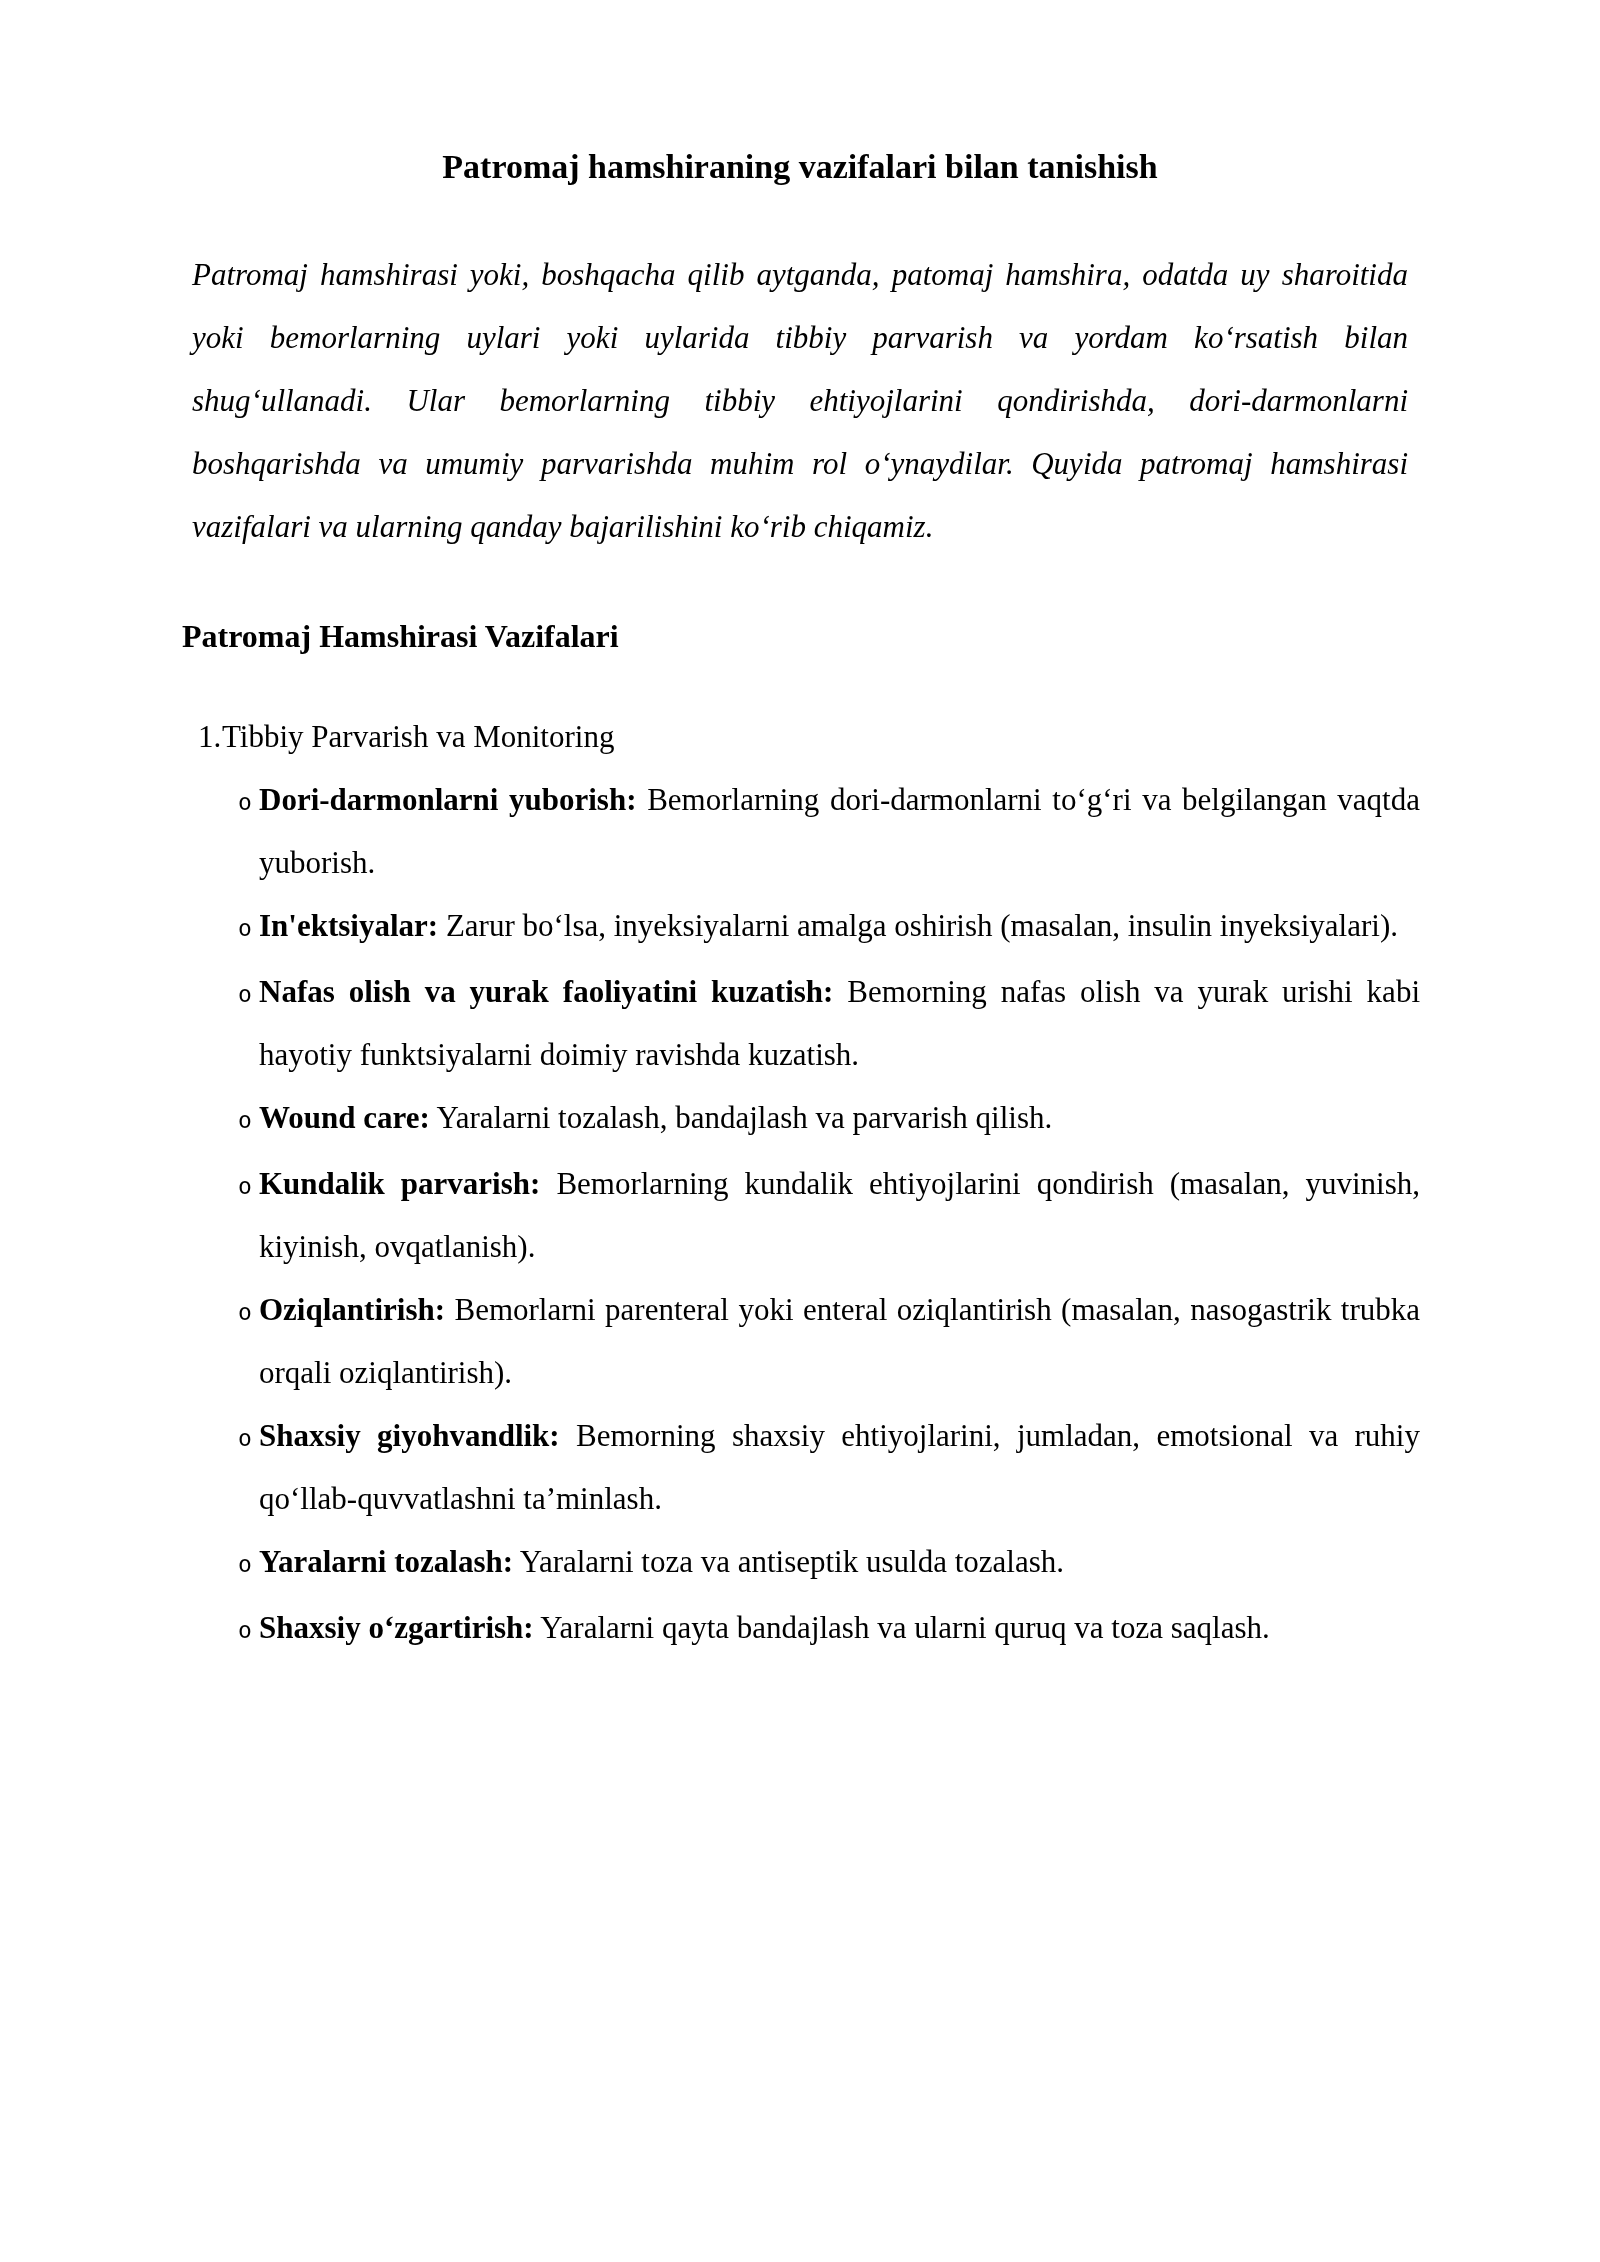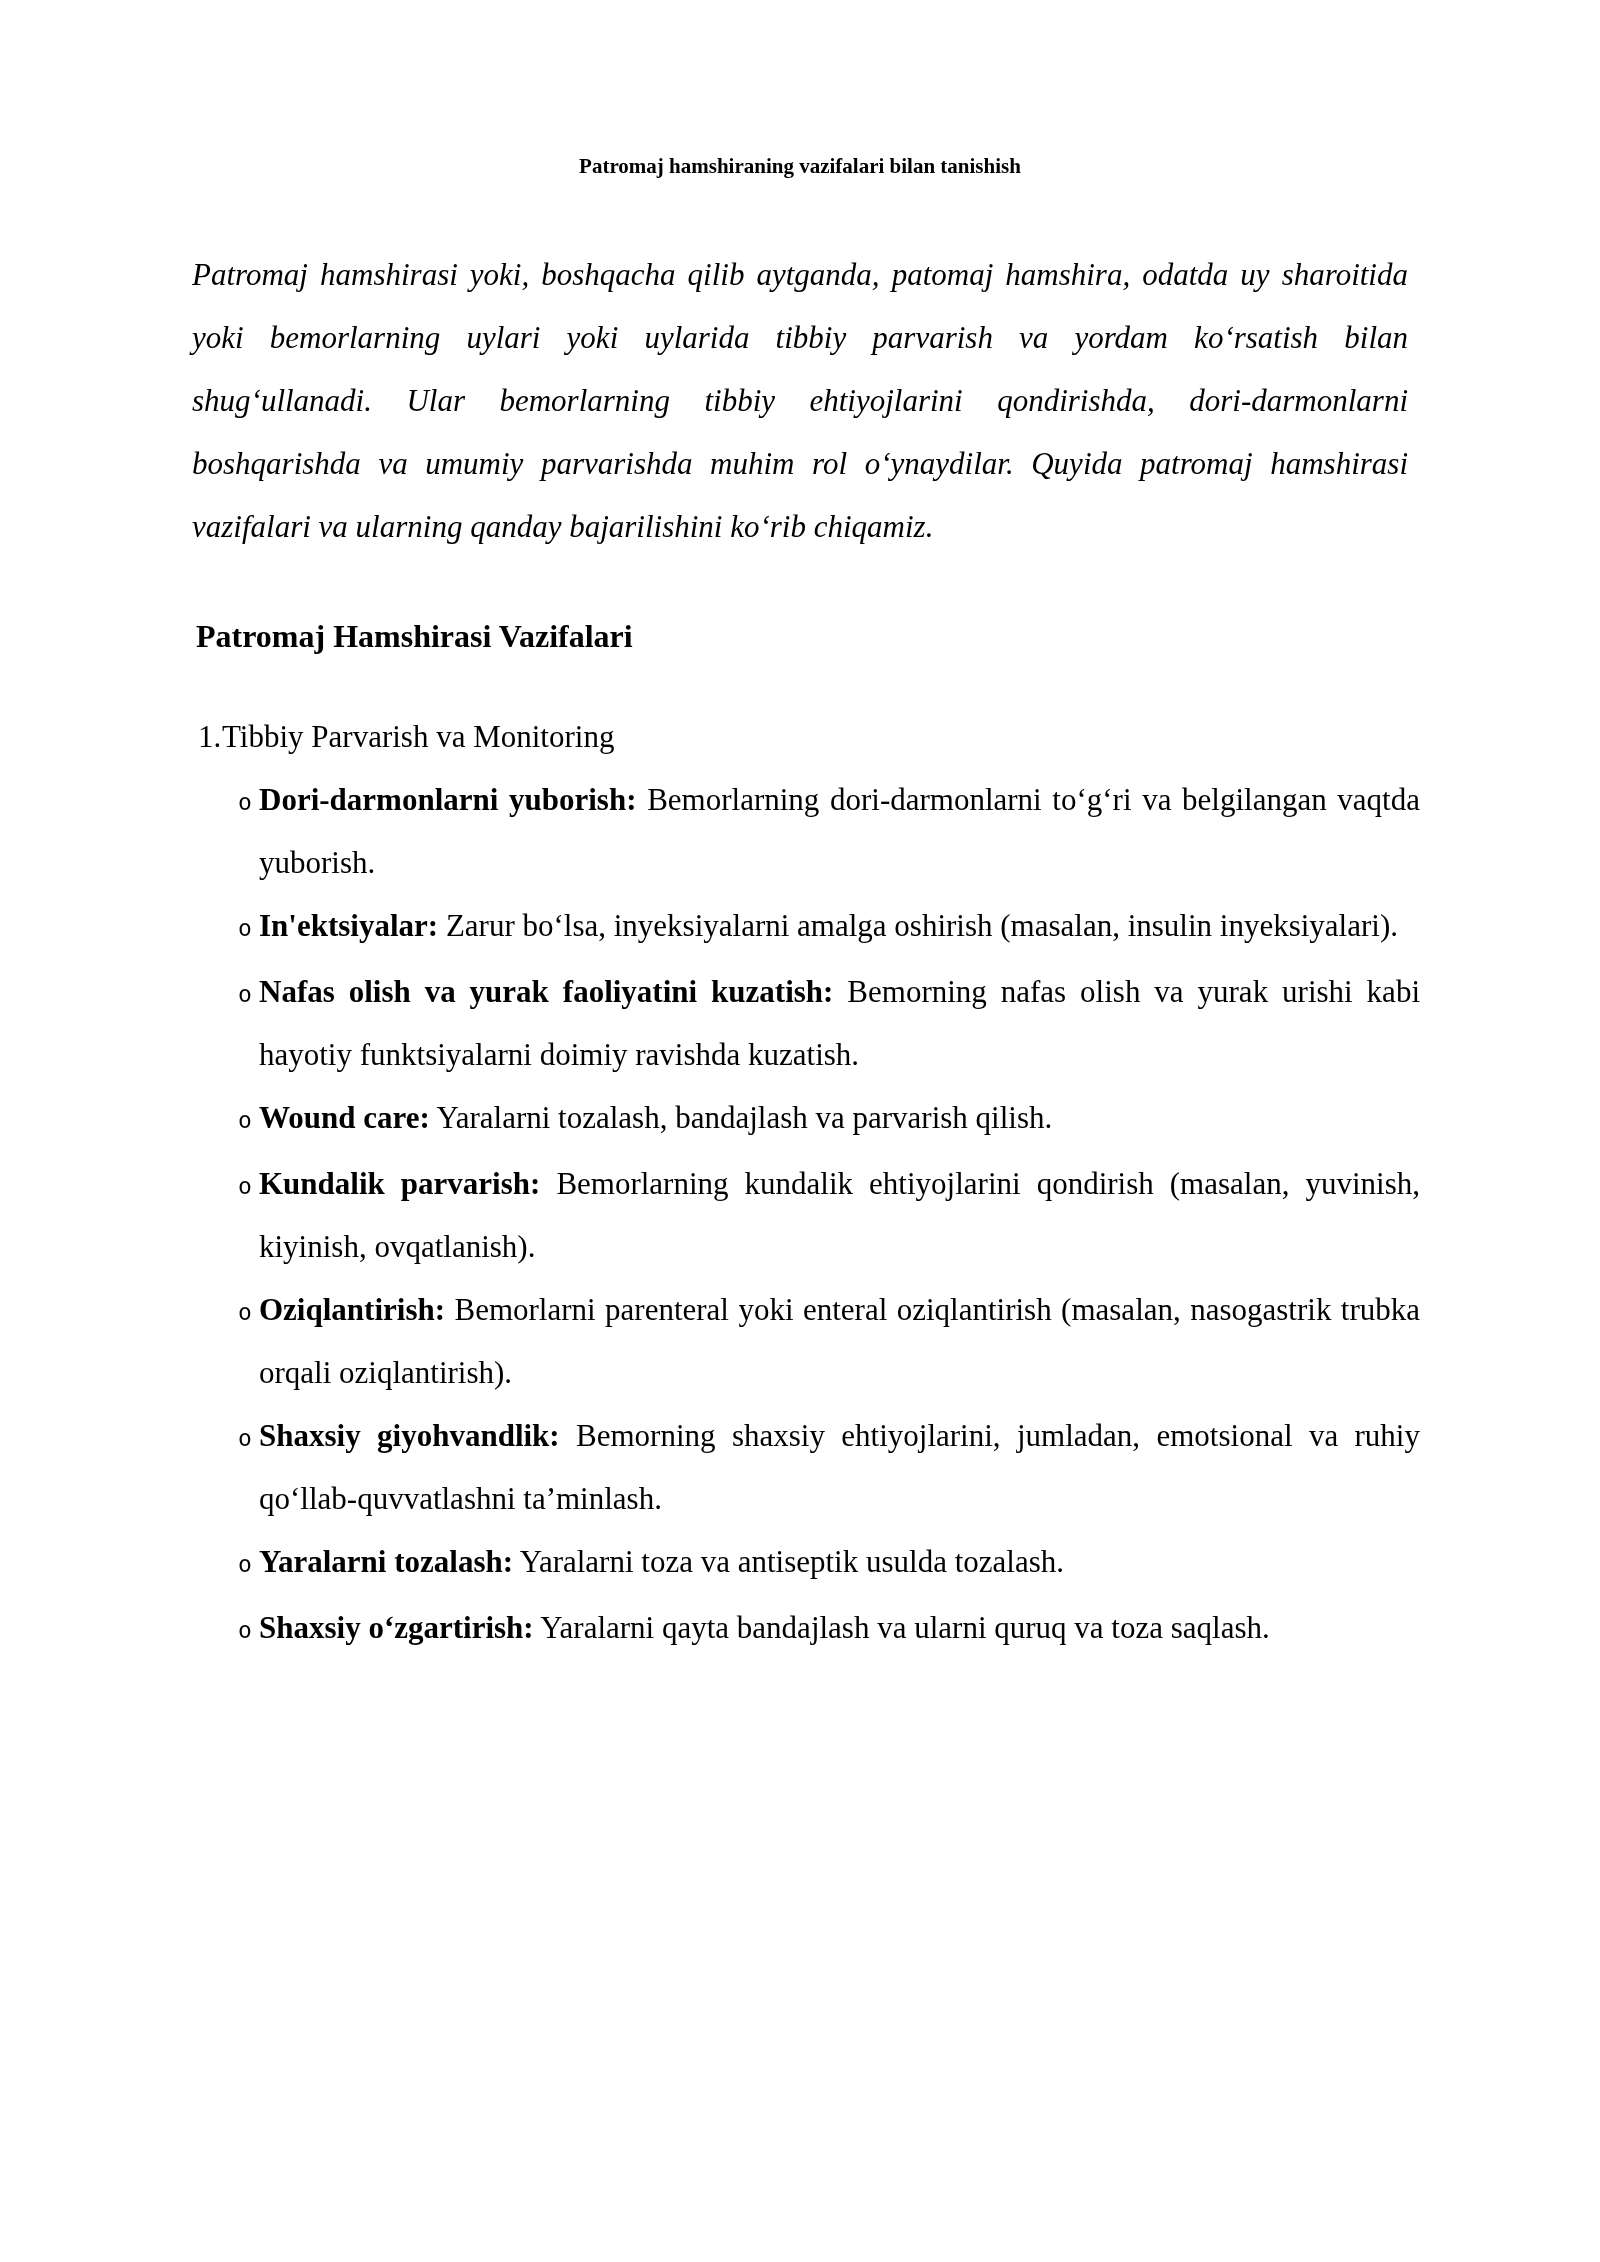--- a/index.html
+++ b/index.html
@@ -14,36 +14,36 @@
   }
   .page {
     box-sizing: border-box;
     width: 1600px;
     height: 2262px;
     padding: 135px 180px 0 180px;
     background: #ffffff;
     overflow: hidden;
   }
   .doc-title {
-    font-size: 21px;
+    font-size: 34px;
     font-weight: bold;
     text-align: center;
     margin: 0 0 45px 0;
     line-height: 63px;
   }
   .intro {
     margin: 12px;
     text-align: justify;
     text-justify: inter-word;
     font-style: italic;
   }
   .section-heading {
     font-size: 32px;
     font-weight: bold;
-    margin: 47px 0 37px 16px;
+    margin: 47px 0 37px 2px;
     line-height: 63px;
   }
   .num-item {
     padding-left: 18px;
     margin: 0;
   }
   .num-item .num {
     display: inline-block;
     min-width: 24px;
     font-weight: normal;

